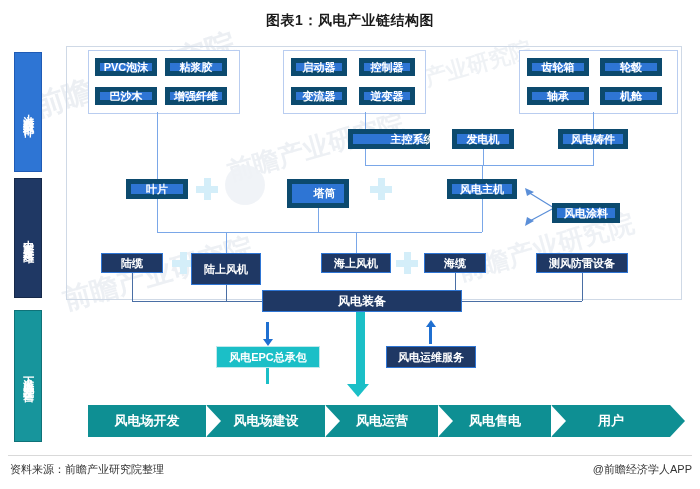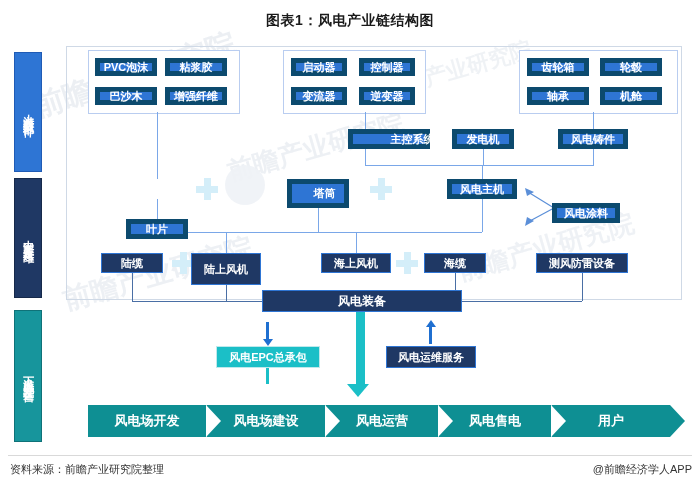--- a/index.html
+++ b/index.html
@@ -72,21 +72,21 @@
   #n-hub    {left:600px;top:58px; width:62px;height:18px;}
   #n-bearing{left:527px;top:87px; width:62px;height:18px;}
   #n-nacelle{left:600px;top:87px; width:62px;height:18px;text-align:center;}
 
   
   #n-maincontrol{left:348px;top:129px;width:82px;height:20px;padding-left:47px;}
   #n-generator  {left:452px;top:129px;width:62px;height:20px;}
   #n-casting    {left:558px;top:129px;width:70px;height:20px;}
 
   
-  #n-blade  {left:126px;top:179px;width:62px;height:20px;margin-top:40px;}
+  #n-blade  {left:126px;top:179px;width:62px;height:20px;}
   #n-tower  {left:287px;top:179px;width:62px;height:29px;padding-left:13px;}
   #n-turbine{left:447px;top:179px;width:70px;height:20px;}
   #n-coating{left:552px;top:203px;width:68px;height:20px;}
 
   
   #n-landcable  {left:101px;top:253px;width:62px;height:20px;}
   #n-landturbine{left:191px;top:253px;width:70px;height:32px;}
   #n-seaturbine {left:321px;top:253px;width:70px;height:20px;}
   #n-seacable   {left:424px;top:253px;width:62px;height:20px;}
   #n-lightning  {left:536px;top:253px;width:92px;height:20px;}

